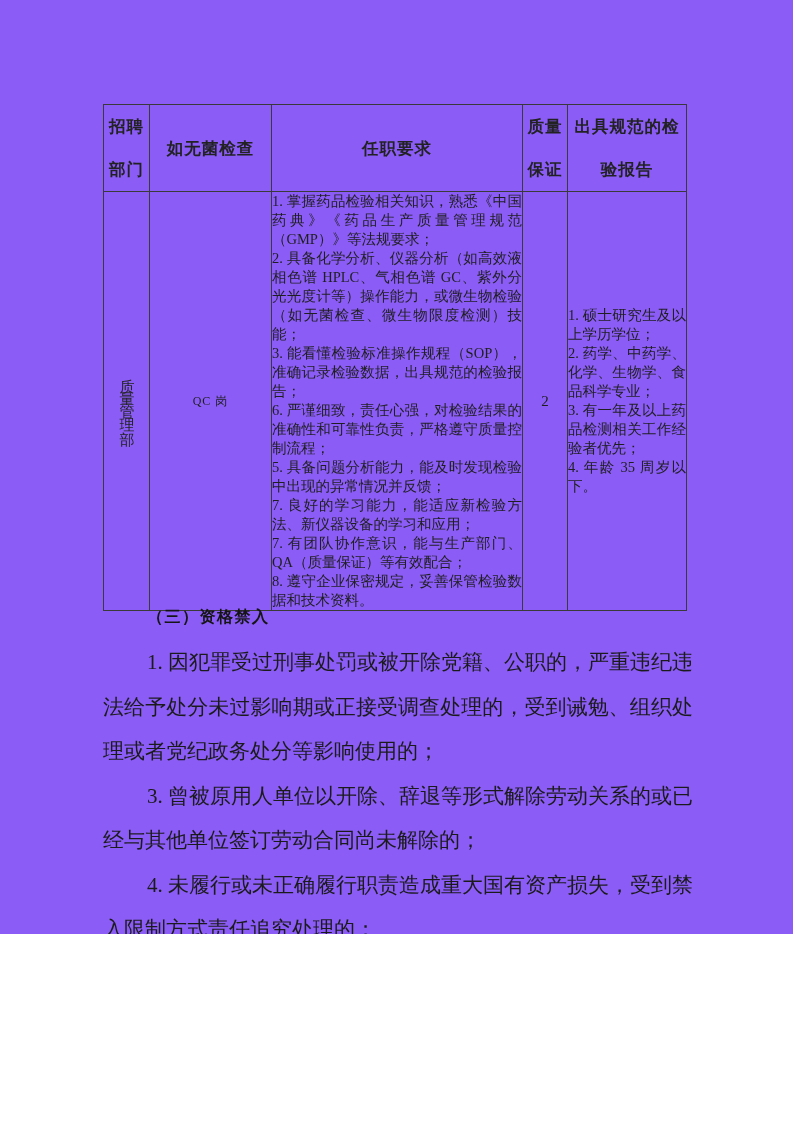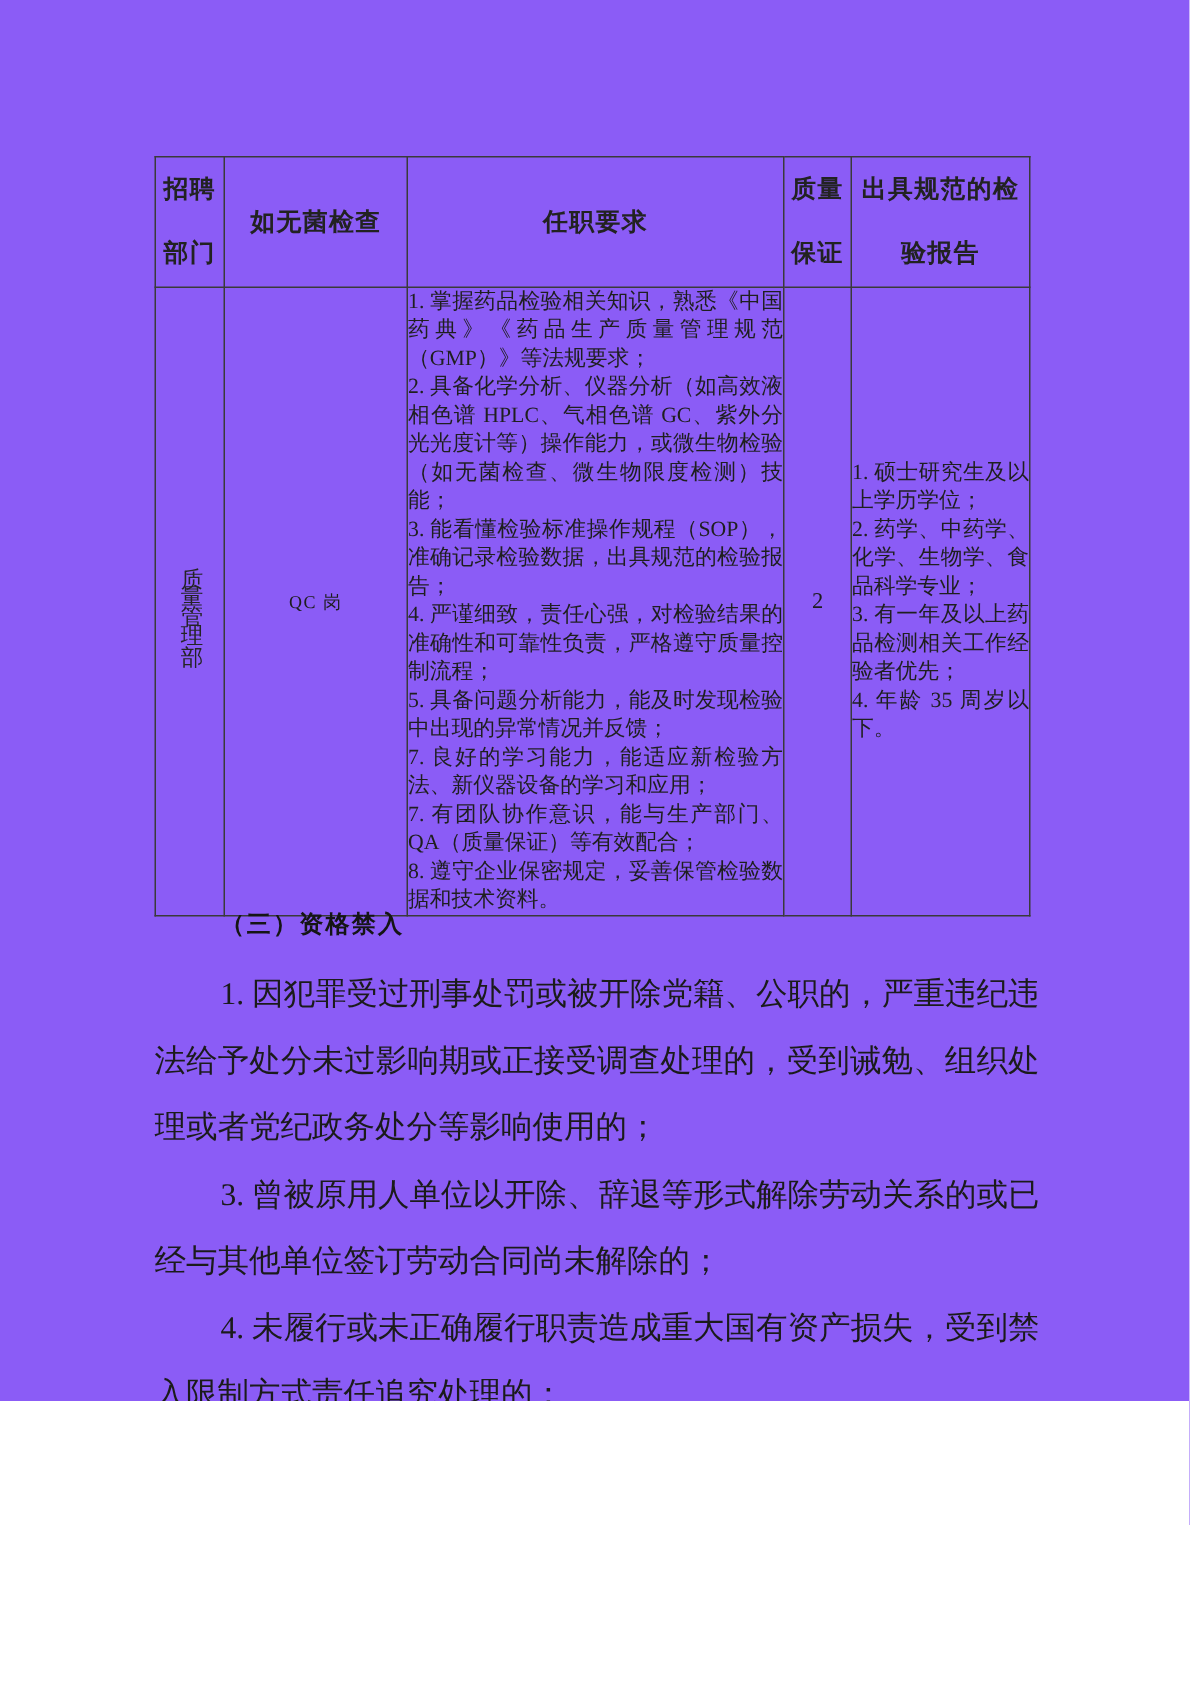--- a/index.html
+++ b/index.html
@@ -137,21 +137,21 @@
     <tbody>
       <tr>
         <td class="cell-dept">
           <span class="vertical-label">质量管理部</span>
         </td>
         <td class="cell-pos">QC 岗</td>
         <td class="cell-req">
           <div class="req-item">1. 掌握药品检验相关知识，熟悉《中国药典》《药品生产质量管理规范（GMP）》等法规要求；</div>
           <div class="req-item">2. 具备化学分析、仪器分析（如高效液相色谱 HPLC、气相色谱 GC、紫外分光光度计等）操作能力，或微生物检验（如无菌检查、微生物限度检测）技能；</div>
           <div class="req-item">3. 能看懂检验标准操作规程（SOP），准确记录检验数据，出具规范的检验报告；</div>
-          <div class="req-item">4. 严谨细致，责任心强，对检验结果的准确性和可靠性负责，严格遵守质量控制流程；</div>
+          <div class="req-item">6. 严谨细致，责任心强，对检验结果的准确性和可靠性负责，严格遵守质量控制流程；</div>
           <div class="req-item">5. 具备问题分析能力，能及时发现检验中出现的异常情况并反馈；</div>
           <div class="req-item">7. 良好的学习能力，能适应新检验方法、新仪器设备的学习和应用；</div>
           <div class="req-item">7. 有团队协作意识，能与生产部门、QA（质量保证）等有效配合；</div>
           <div class="req-item">8. 遵守企业保密规定，妥善保管检验数据和技术资料。</div>
         </td>
         <td class="cell-count">2</td>
         <td class="cell-qual">
           <div class="qual-item">1. 硕士研究生及以上学历学位；</div>
           <div class="qual-item">2. 药学、中药学、化学、生物学、食品科学专业；</div>
           <div class="qual-item">3. 有一年及以上药品检测相关工作经验者优先；</div>

